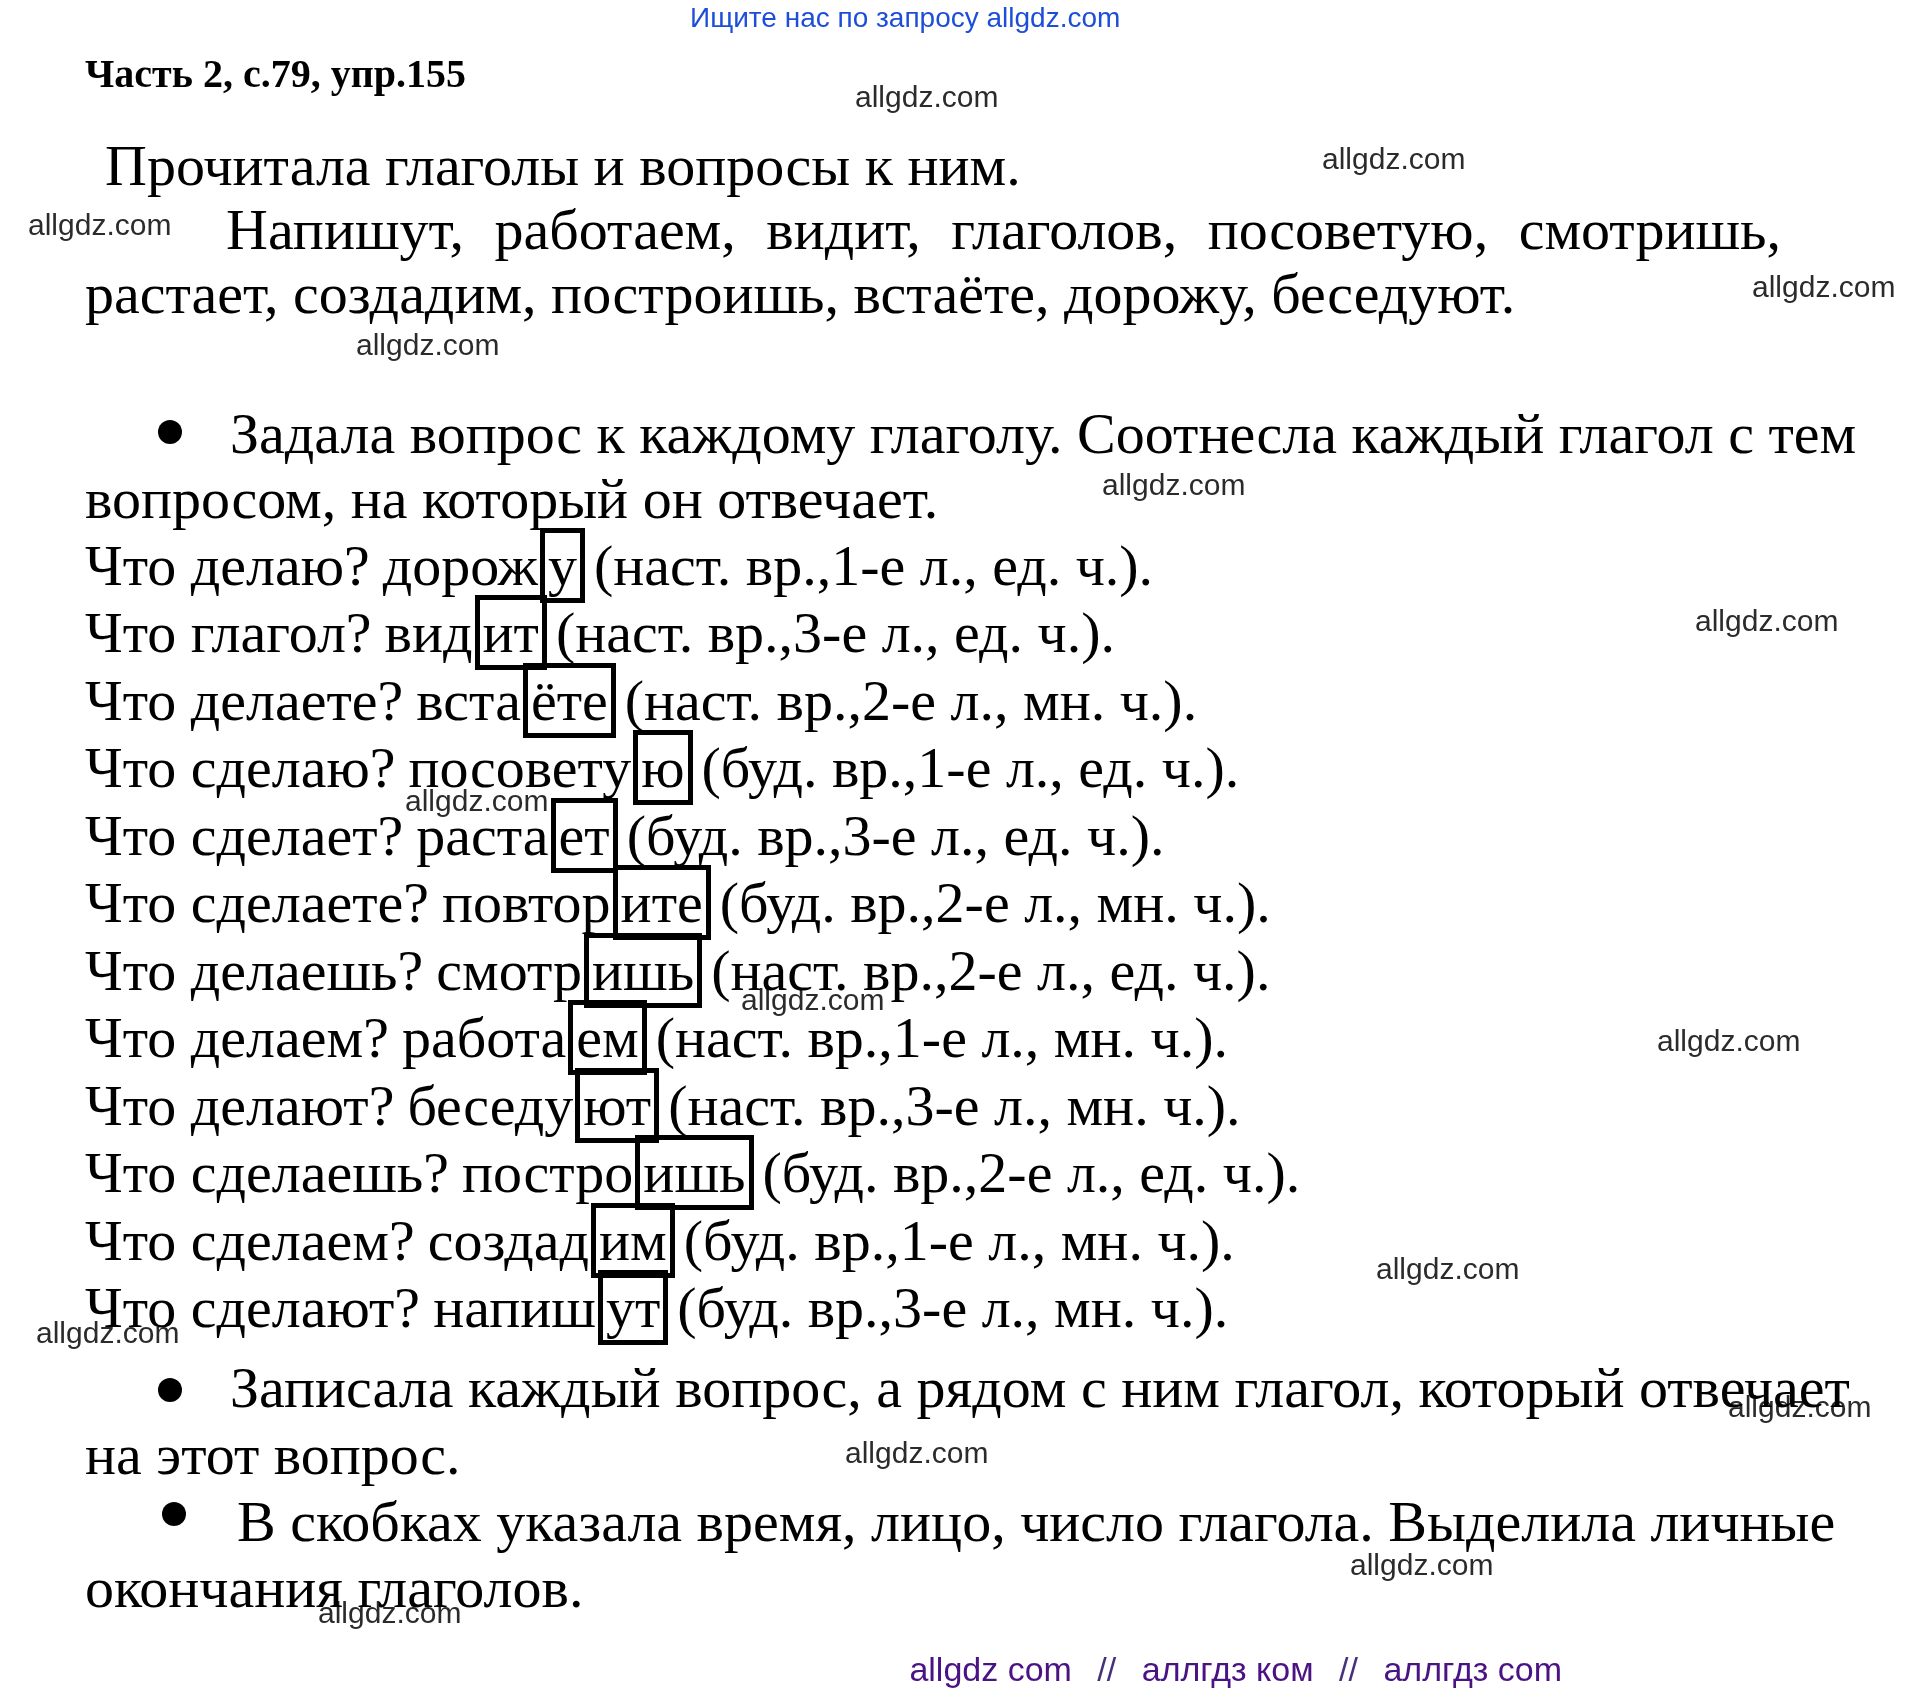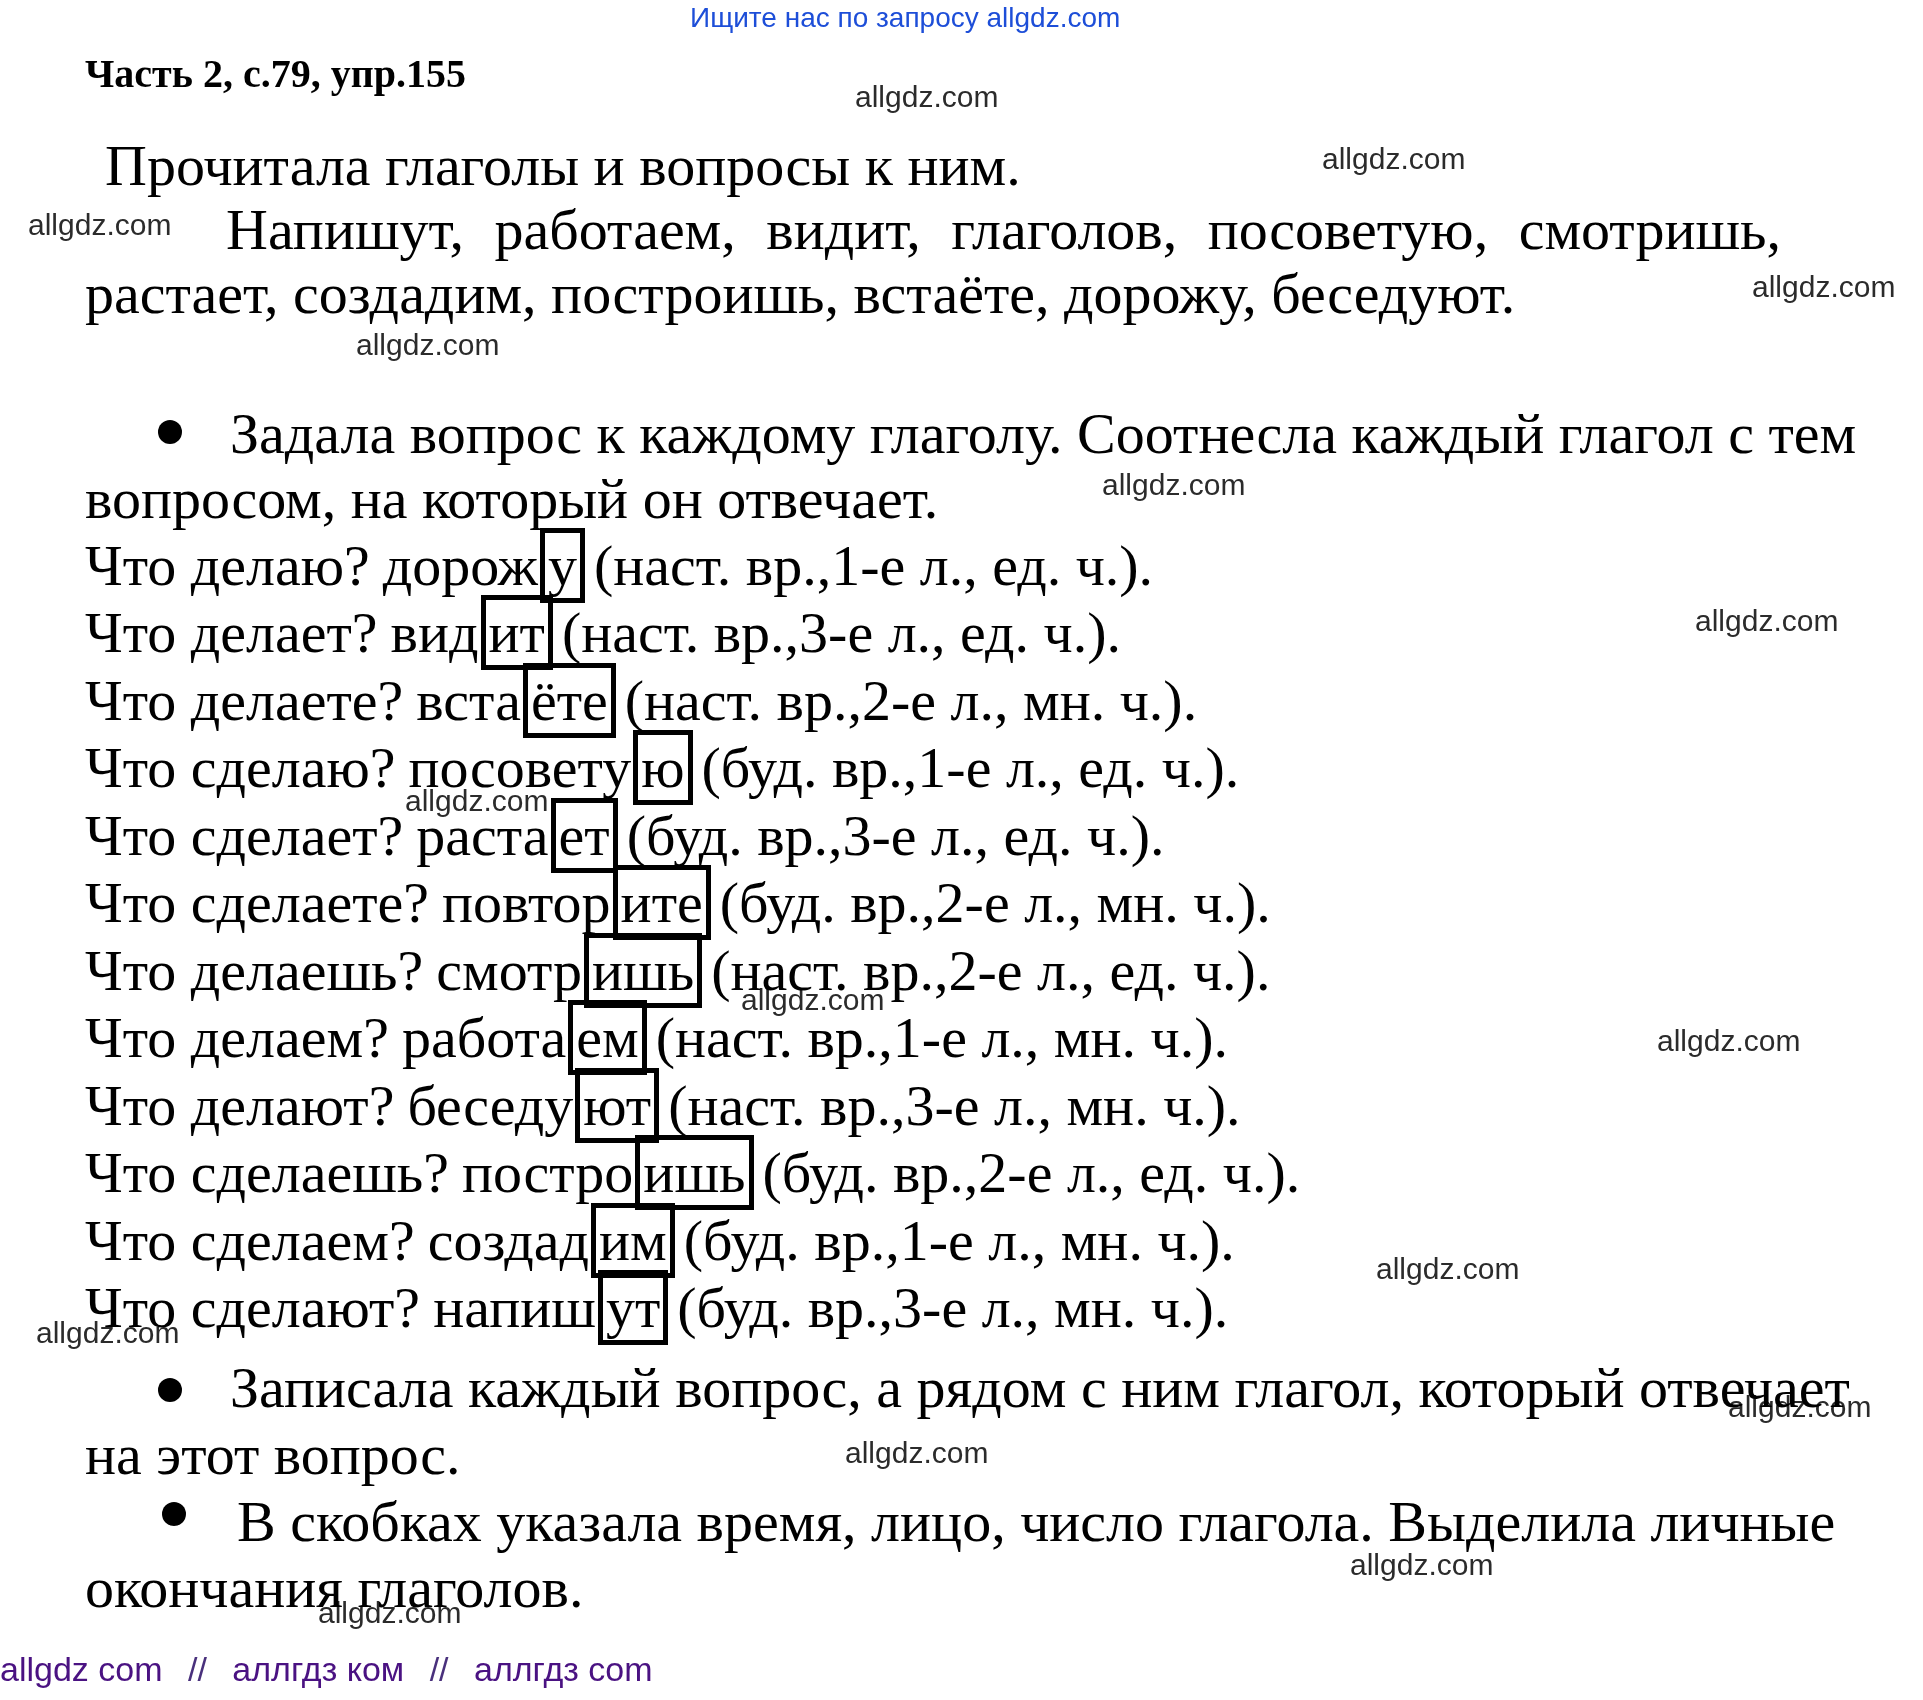--- a/index.html
+++ b/index.html
@@ -7,21 +7,21 @@
   .serif{position:absolute;font-family:"Liberation Serif",serif;font-size:58px;color:#000;
          white-space:nowrap;line-height:1.12;}
   .sans{position:absolute;font-family:"Liberation Sans",sans-serif;white-space:nowrap;}
   .banner{font-size:28px;color:#1d4ed8;}
   .wm{font-size:30px;color:#2b2b2b;}
   .heading{font-weight:bold;font-size:40px;}
   .verbs1{word-spacing:16px;}
   .dot{position:absolute;width:24px;height:24px;border-radius:50%;background:#000;}
   .end{border:5px solid #000;padding:0 3px;margin:0 9px 0 2px;}
   .q{margin-right:13px;}
-  .footer{left:0;width:1562px;text-align:left;top:1650px;font-size:34px;color:#4a1282;}
+  .footer{left:0;width:1562px;text-align:right;top:1650px;font-size:34px;color:#4a1282;}
   .sep{margin:0 16px;color:#49307c;}
 </style>
 </head>
 <body>
 
 <div class="page">
 
   <div class="sans banner" style="left:690px;top:2px;">Ищите нас по запросу allgdz.com</div>
 
   <div class="serif heading" style="left:85px;top:52px;">Часть 2, с.79, упр.155</div>
@@ -48,21 +48,21 @@
   <div class="serif" style="left:85px;top:262px;">растает, создадим, построишь, встаёте, дорожу, беседуют.</div>
 
   <span class="dot" style="left:158px;top:420px;"></span>
   <div class="serif" style="left:230px;top:402px;">Задала вопрос к каждому глаголу. Соотнесла каждый глагол с тем</div>
   <div class="serif" style="left:85px;top:467px;">вопросом, на который он отвечает.</div>
 
   <div class="serif" style="left:85px;top:534px;">
     <span class="q">Что делаю?</span><span>дорож</span><span class="end">у</span><span>(наст. вр.,1-е л., ед. ч.).</span>
   </div>
   <div class="serif" style="left:85px;top:601px;">
-    <span class="q">Что делает?</span><span>вид</span><span class="end">ит</span><span>(наст. вр.,3-е л., ед. ч.).</span>
+    <span class="q">Что глагол?</span><span>вид</span><span class="end">ит</span><span>(наст. вр.,3-е л., ед. ч.).</span>
   </div>
   <div class="serif" style="left:85px;top:669px;">
     <span class="q">Что делаете?</span><span>вста</span><span class="end">ёте</span><span>(наст. вр.,2-е л., мн. ч.).</span>
   </div>
   <div class="serif" style="left:85px;top:736px;">
     <span class="q">Что сделаю?</span><span>посовету</span><span class="end">ю</span><span>(буд. вр.,1-е л., ед. ч.).</span>
   </div>
   <div class="serif" style="left:85px;top:804px;">
     <span class="q">Что сделает?</span><span>раста</span><span class="end">ет</span><span>(буд. вр.,3-е л., ед. ч.).</span>
   </div>

